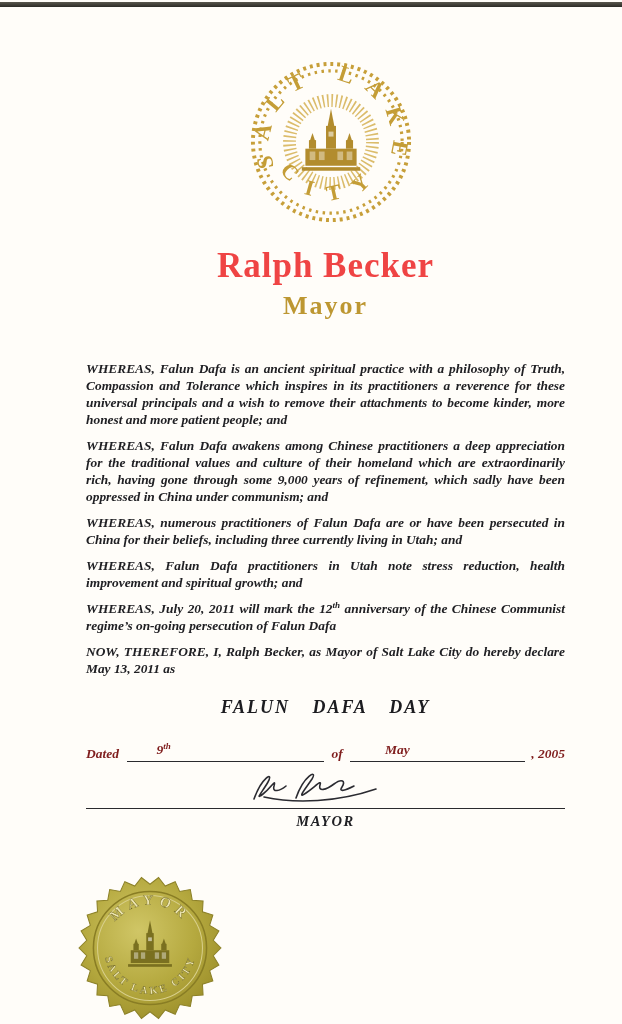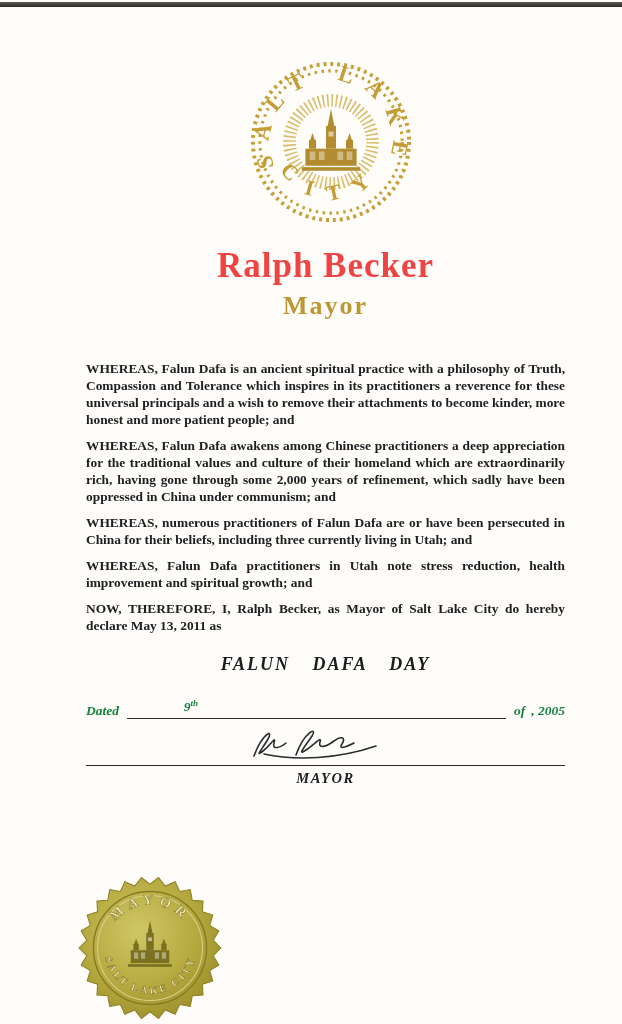--- a/index.html
+++ b/index.html
@@ -22,32 +22,32 @@
     font-size:35px; font-weight:bold; color:#ef4444; letter-spacing:1px;
   }
   .header-title {
     position:absolute; top:291px; left:86px; width:479px; text-align:center;
     font-size:26px; font-weight:bold; color:#bd9732; letter-spacing:2px;
   }
 
   .body-flow { position:absolute; top:360px; left:86px; width:479px; }
   .body-par {
     margin:0 0 9px; font-size:13.4px; line-height:17px;
-    font-weight:bold; text-align:justify; color:#202024;
+    font-weight:bold; font-style:italic; text-align:justify; color:#202024;
   }
   .body-par sup { font-size:9px; line-height:0; }
 
   .proc-title {
     margin:20px 0 24px; text-align:center; font-weight:bold; font-style:italic;
     font-size:18px; letter-spacing:2px; word-spacing:16px; color:#1c1c20;
   }
 
   .dated-row {
     display:flex; align-items:flex-end; margin-top:13px;
-    font-weight:bold; font-style:italic; font-size:13.5px; color:#15803d;
+    font-weight:bold; font-style:italic; font-size:13.5px; color:#7f1d1d;
   }
   .dline { border-bottom:1.6px solid #2a2a2e; }
   .dline-day { flex:1.12; margin-left:8px; }
   .dline-month { flex:1.0; margin-left:7px; }
   .handval { display:block; padding-bottom:3px; margin-left:15%; width:max-content; }
   .handval sup { font-size:9px; line-height:0; }
   .dlabel-of { margin-left:8px; }
   .dlabel-year { margin-left:6px; white-space:nowrap; }
 
   .sig { display:block; margin:5px auto 0; }
@@ -107,34 +107,38 @@
     <text text-anchor="middle" class="st-arc2">
       <textPath href="#ts-bot" startOffset="50%">CITY</textPath>
     </text>
   </svg>
 
   <div class="header-name">Ralph Becker</div>
   <div class="header-title">Mayor</div>
 
   <div class="body-flow">
     <p class="body-par">WHEREAS, Falun Dafa is an ancient spiritual practice with a philosophy of Truth, Compassion and Tolerance which inspires in its practitioners a reverence for these universal principals and a wish to remove their attachments to become kinder, more honest and more patient people; and</p>
-    <p class="body-par">WHEREAS, Falun Dafa awakens among Chinese practitioners a deep appreciation for the traditional values and culture of their homeland which are extraordinarily rich, having gone through some 2,000 years of refinement, which sadly have been oppressed in China under communism; and</p>
+    <p class="body-par">WHEREAS, Falun Dafa awakens among Chinese practitioners a deep appreciation for the traditional values and culture of their homeland which are extraordinarily rich, having gone through some 9,000 years of refinement, which sadly have been oppressed in China under communism; and</p>
     <p class="body-par">WHEREAS, numerous practitioners of Falun Dafa are or have been persecuted in China for their beliefs, including three currently living in Utah; and</p>
     <p class="body-par">WHEREAS, Falun Dafa practitioners in Utah note stress reduction, health improvement and spiritual growth; and</p>
+    <p class="body-par"><span>WHEREAS, July 20, 2011 will mark the 12</span><sup>th</sup><span> anniversary of the Chinese Communist regime’s on-going persecution of Falun Dafa</span></p>
     <p class="body-par">NOW, THEREFORE, I, Ralph Becker, as Mayor of Salt Lake City do hereby declare May 13, 2011 as</p>
 
     <div class="proc-title">FALUN DAFA DAY</div>
 
 
     <div class="dated-row">
       <span>Dated</span>
       <span class="dline dline-day">
         <span class="handval"><span>9</span><sup>th</sup></span>
       </span>
       <span class="dlabel-of">of</span>
+      <span class="dline dline-month">
+        <span class="handval" style="margin-left:20%">May</span>
+      </span>
       <span class="dlabel-year">, 2005</span>
     </div>
 
     <svg class="sig" width="180" height="40" viewBox="0 0 180 40">
       <path d="M18,32 C26,10 38,4 32,15 C27,24 18,34 27,27 C36,20 40,11 38,19 C36,26 44,24 50,19
                M60,31 C68,8 82,2 76,12 C70,21 60,33 70,26 C80,19 86,12 84,18 C82,25 90,23 98,17
                C106,11 110,14 106,20 C102,26 110,23 118,19
                M28,30 C60,37 102,35 140,22" fill="none" stroke="#2b2b31" stroke-width="1.6" stroke-linecap="round"></path>
     </svg>
     <div class="sigline"></div>

